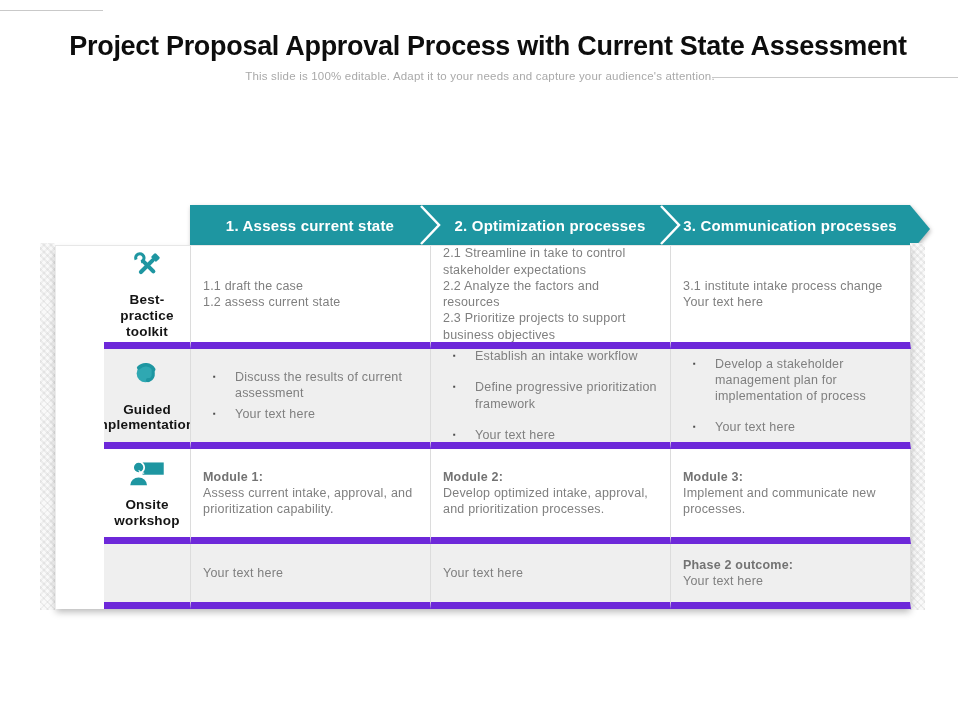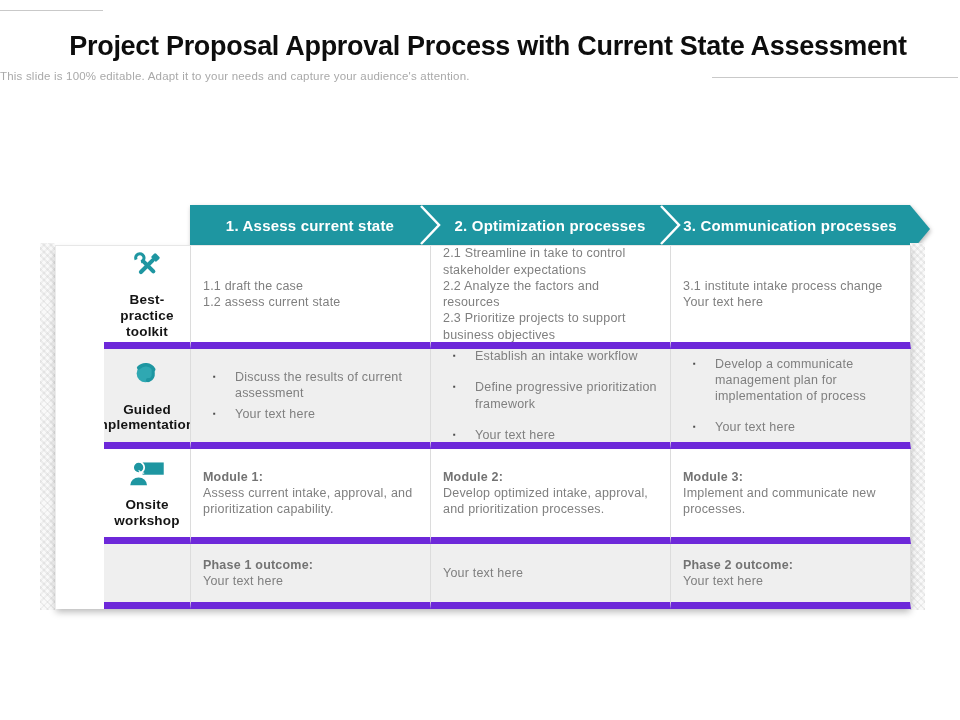--- a/index.html
+++ b/index.html
@@ -15,21 +15,21 @@
   .subtitle-rule { left:712px; top:77px; width:246px; }
 
   .title {
     position:absolute; left:16px; right:0; top:31px;
     text-align:center;
     font-size:27px; font-weight:bold; color:#0d0d0d;
     letter-spacing:-0.3px;
   }
   .subtitle {
     position:absolute; left:0; right:0; top:70px;
-    text-align:left;
+    text-align:center;
     font-size:11.5px; color:#a9a9a9;
     letter-spacing:0.2px;
   }
 
   
   .phase-band {
     position:absolute; left:190px; top:205px; width:740px; height:48px;
     filter: drop-shadow(1px 2px 2px rgba(0,0,0,0.28));
   }
   .phase-bg {
@@ -183,21 +183,21 @@
         <div class="bullet">
           <span class="marker">▪</span>
           <span class="btext">Your text here</span>
         </div>
       </div>
     </div>
     <div class="cell alt">
       <div class="bullets spaced">
         <div class="bullet">
           <span class="marker">▪</span>
-          <span class="btext">Develop a communicate management plan for implementation of process</span>
+          <span class="btext">Develop a stakeholder management plan for implementation of process</span>
         </div>
         <div class="bullet">
           <span class="marker">▪</span>
           <span class="btext">Your text here</span>
         </div>
       </div>
     </div>
 
     <div class="cell rowhead">
       <span class="icon">
@@ -218,21 +218,20 @@
       <div class="cell-title">Module 2:</div>
       <div>Develop optimized intake, approval, and prioritization processes.</div>
     </div>
     <div class="cell">
       <div class="cell-title">Module 3:</div>
       <div>Implement and communicate new processes.</div>
     </div>
 
     <div class="cell rowhead alt"></div>
     <div class="cell alt outcome">
-      <div class="cell-title">Phase 1 outcome:</div>
       <div>Your text here</div>
     </div>
     <div class="cell alt outcome">
       <div>Your text here</div>
     </div>
     <div class="cell alt outcome">
       <div class="cell-title">Phase 2 outcome:</div>
       <div>Your text here</div>
     </div>
 

